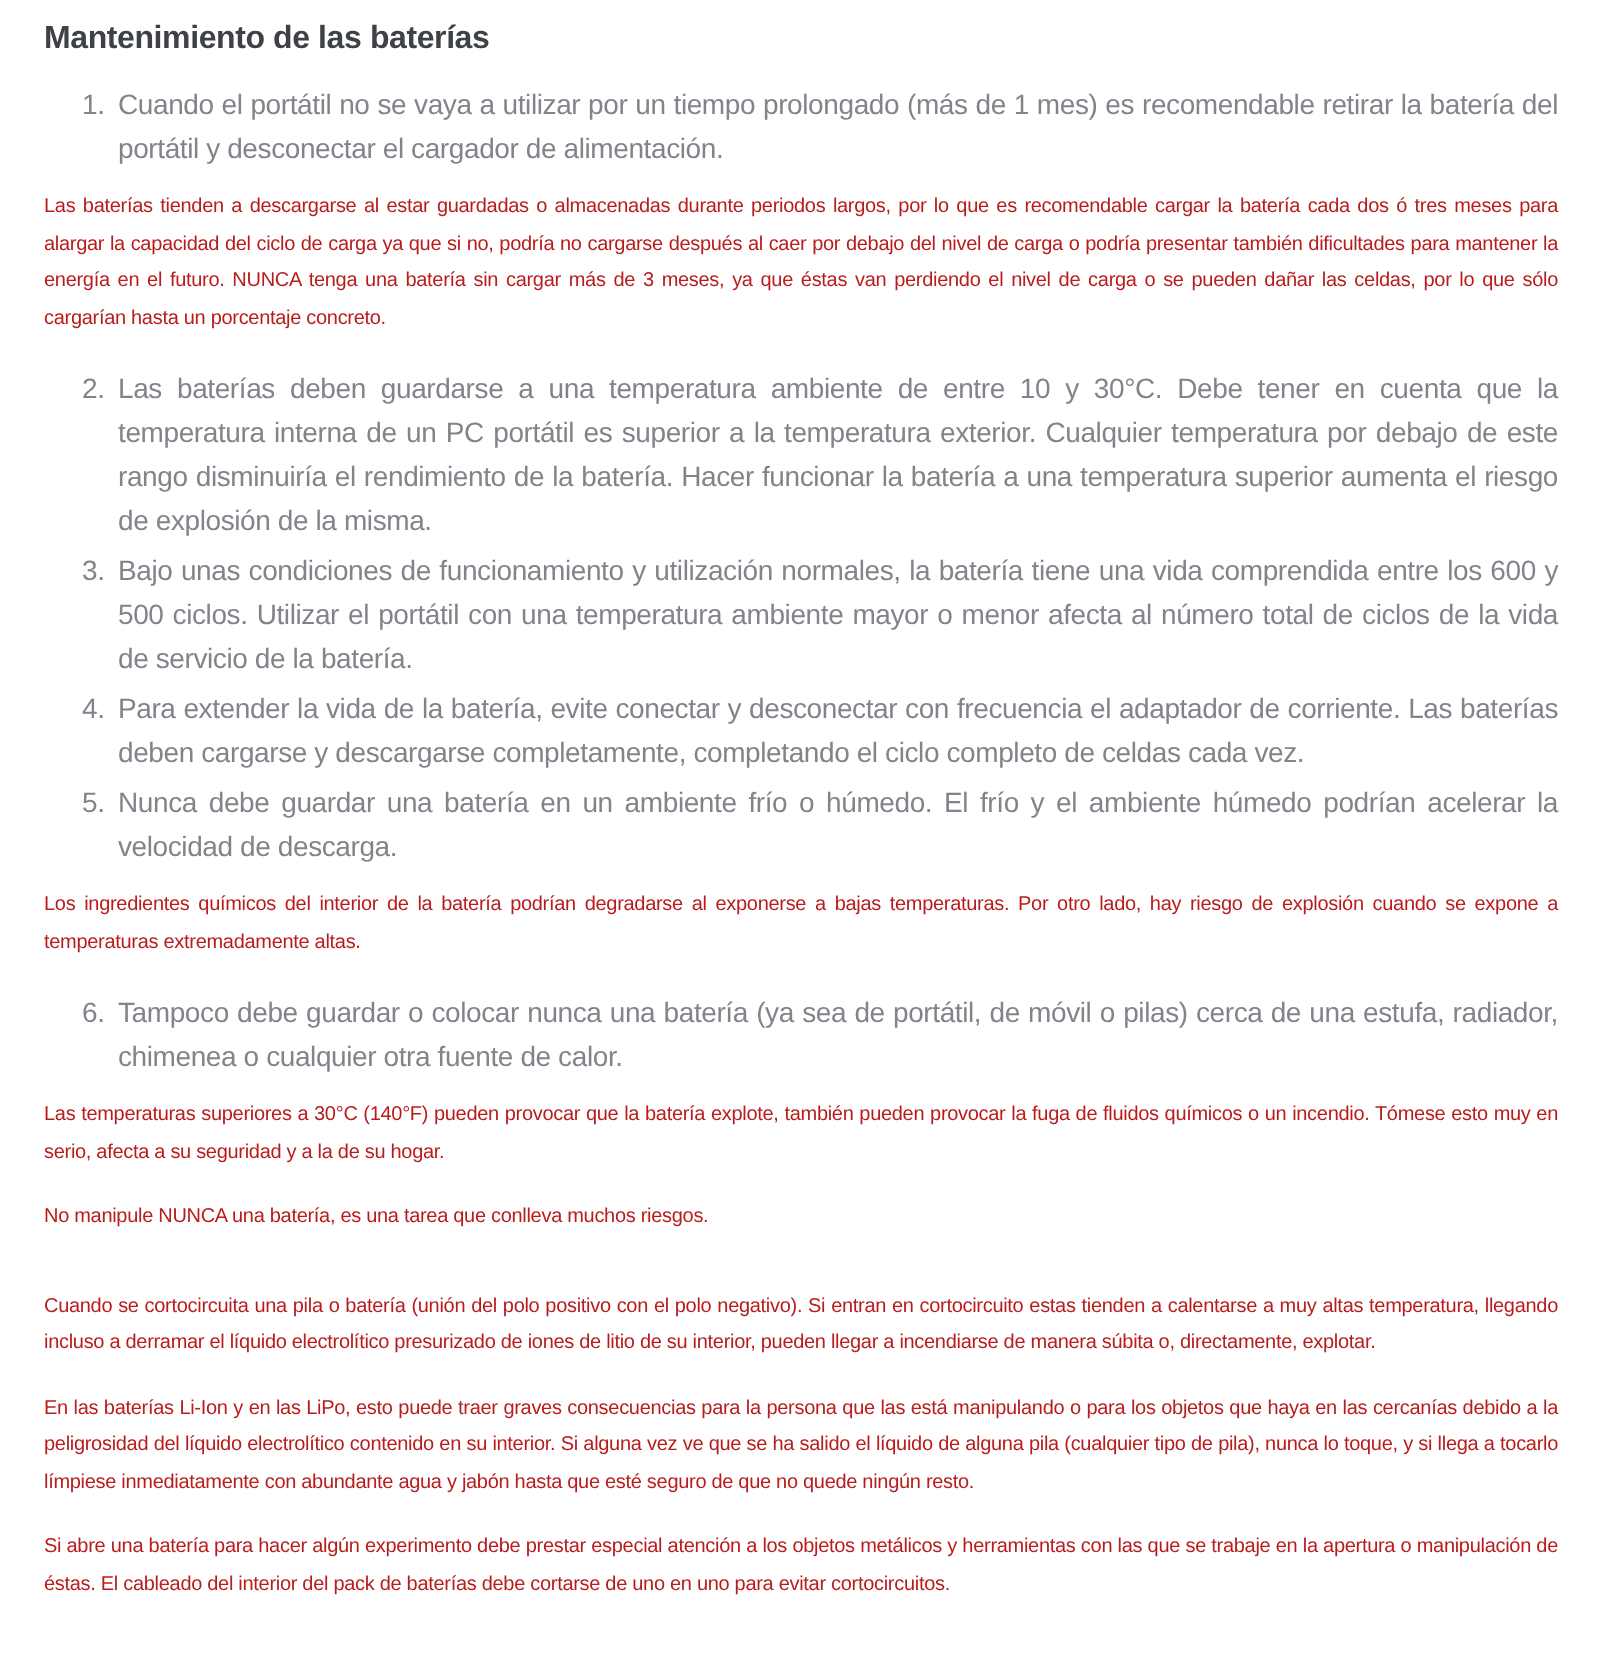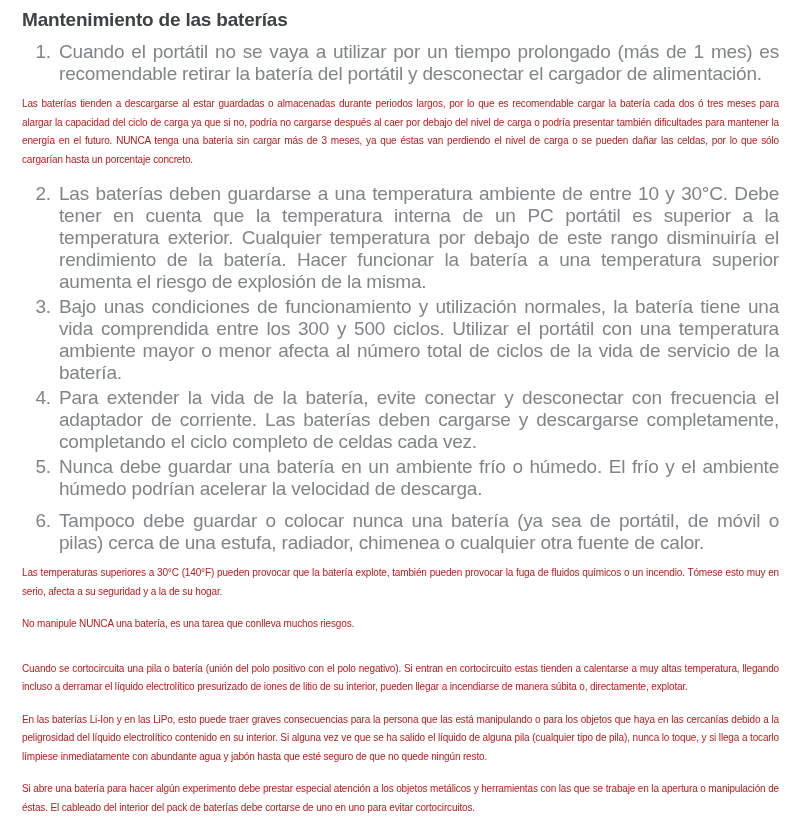--- a/index.html
+++ b/index.html
@@ -14,37 +14,37 @@
   }
   .page {
     box-sizing: border-box;
     width: 800px;
     min-height: 833px;
     padding: 7px 21px 12px 22px;
     background: #ffffff;
   }
   h2.section-heading {
     margin: 0 0 9px 0;
-    font-size: 19px;
+    font-size: 16px;
     line-height: 25px;
     font-weight: 700;
     color: #3e4145;
     letter-spacing: -0.2px;
   }
   h2.section-heading.precautions {
     margin-top: 2px;
     margin-bottom: 7px;
   }
   ol.steps {
     margin: 0 0 10px 0;
     padding: 0 0 0 34px;
     color: #81848a;
   }
   ol.steps li {
-    font-size: 19px;
+    font-size: 14px;
     line-height: 22px;
     letter-spacing: -0.2px;
     text-align: justify;
     padding-left: 3px;
     margin: 0 0 3px 0;
   }
   ol.steps li::marker {
     color: #81848a;
   }
   p.note {
@@ -67,25 +67,26 @@
   <h2 class="section-heading">Mantenimiento de las baterías</h2>
 
   <ol class="steps" start="1">
     <li>Cuando el portátil no se vaya a utilizar por un tiempo prolongado (más de 1 mes) es recomendable retirar la batería del portátil y desconectar el cargador de alimentación.</li>
   </ol>
 
   <p class="note">Las baterías tienden a descargarse al estar guardadas o almacenadas durante periodos largos, por lo que es recomendable cargar la batería cada dos ó tres meses para alargar la capacidad del ciclo de carga ya que si no, podría no cargarse después al caer por debajo del nivel de carga o podría presentar también dificultades para mantener la energía en el futuro. NUNCA tenga una batería sin cargar más de 3 meses, ya que éstas van perdiendo el nivel de carga o se pueden dañar las celdas, por lo que sólo cargarían hasta un porcentaje concreto.</p>
 
   <ol class="steps" start="2">
     <li>Las baterías deben guardarse a una temperatura ambiente de entre 10 y 30°C. Debe tener en cuenta que la temperatura interna de un PC portátil es superior a la temperatura exterior. Cualquier temperatura por debajo de este rango disminuiría el rendimiento de la batería. Hacer funcionar la batería a una temperatura superior aumenta el riesgo de explosión de la misma.</li>
-    <li>Bajo unas condiciones de funcionamiento y utilización normales, la batería tiene una vida comprendida entre los 300 y 500 ciclos. Utilizar el portátil con una temperatura ambiente mayor o menor afecta al número total de ciclos de la vida de servicio de la batería.</li>
+    <li>Bajo unas condiciones de funcionamiento y utilización normales, la batería tiene una vida comprendida entre los 600 y 500 ciclos. Utilizar el portátil con una temperatura ambiente mayor o menor afecta al número total de ciclos de la vida de servicio de la batería.</li>
     <li>Para extender la vida de la batería, evite conectar y desconectar con frecuencia el adaptador de corriente. Las baterías deben cargarse y descargarse completamente, completando el ciclo completo de celdas cada vez.</li>
     <li>Nunca debe guardar una batería en un ambiente frío o húmedo. El frío y el ambiente húmedo podrían acelerar la velocidad de descarga.</li>
   </ol>
 
+  <p class="note">Los ingredientes químicos del interior de la batería podrían degradarse al exponerse a bajas temperaturas. Por otro lado, hay riesgo de explosión cuando se expone a temperaturas extremadamente altas.</p>
 
   <ol class="steps" start="6">
     <li>Tampoco debe guardar o colocar nunca una batería (ya sea de portátil, de móvil o pilas) cerca de una estufa, radiador, chimenea o cualquier otra fuente de calor.</li>
   </ol>
 
   <p class="note">Las temperaturas superiores a 30°C (140°F) pueden provocar que la batería explote, también pueden provocar la fuga de fluidos químicos o un incendio. Tómese esto muy en serio, afecta a su seguridad y a la de su hogar.</p>
 
 
   <p class="note tight">No manipule NUNCA una batería, es una tarea que conlleva muchos riesgos.</p>
 

